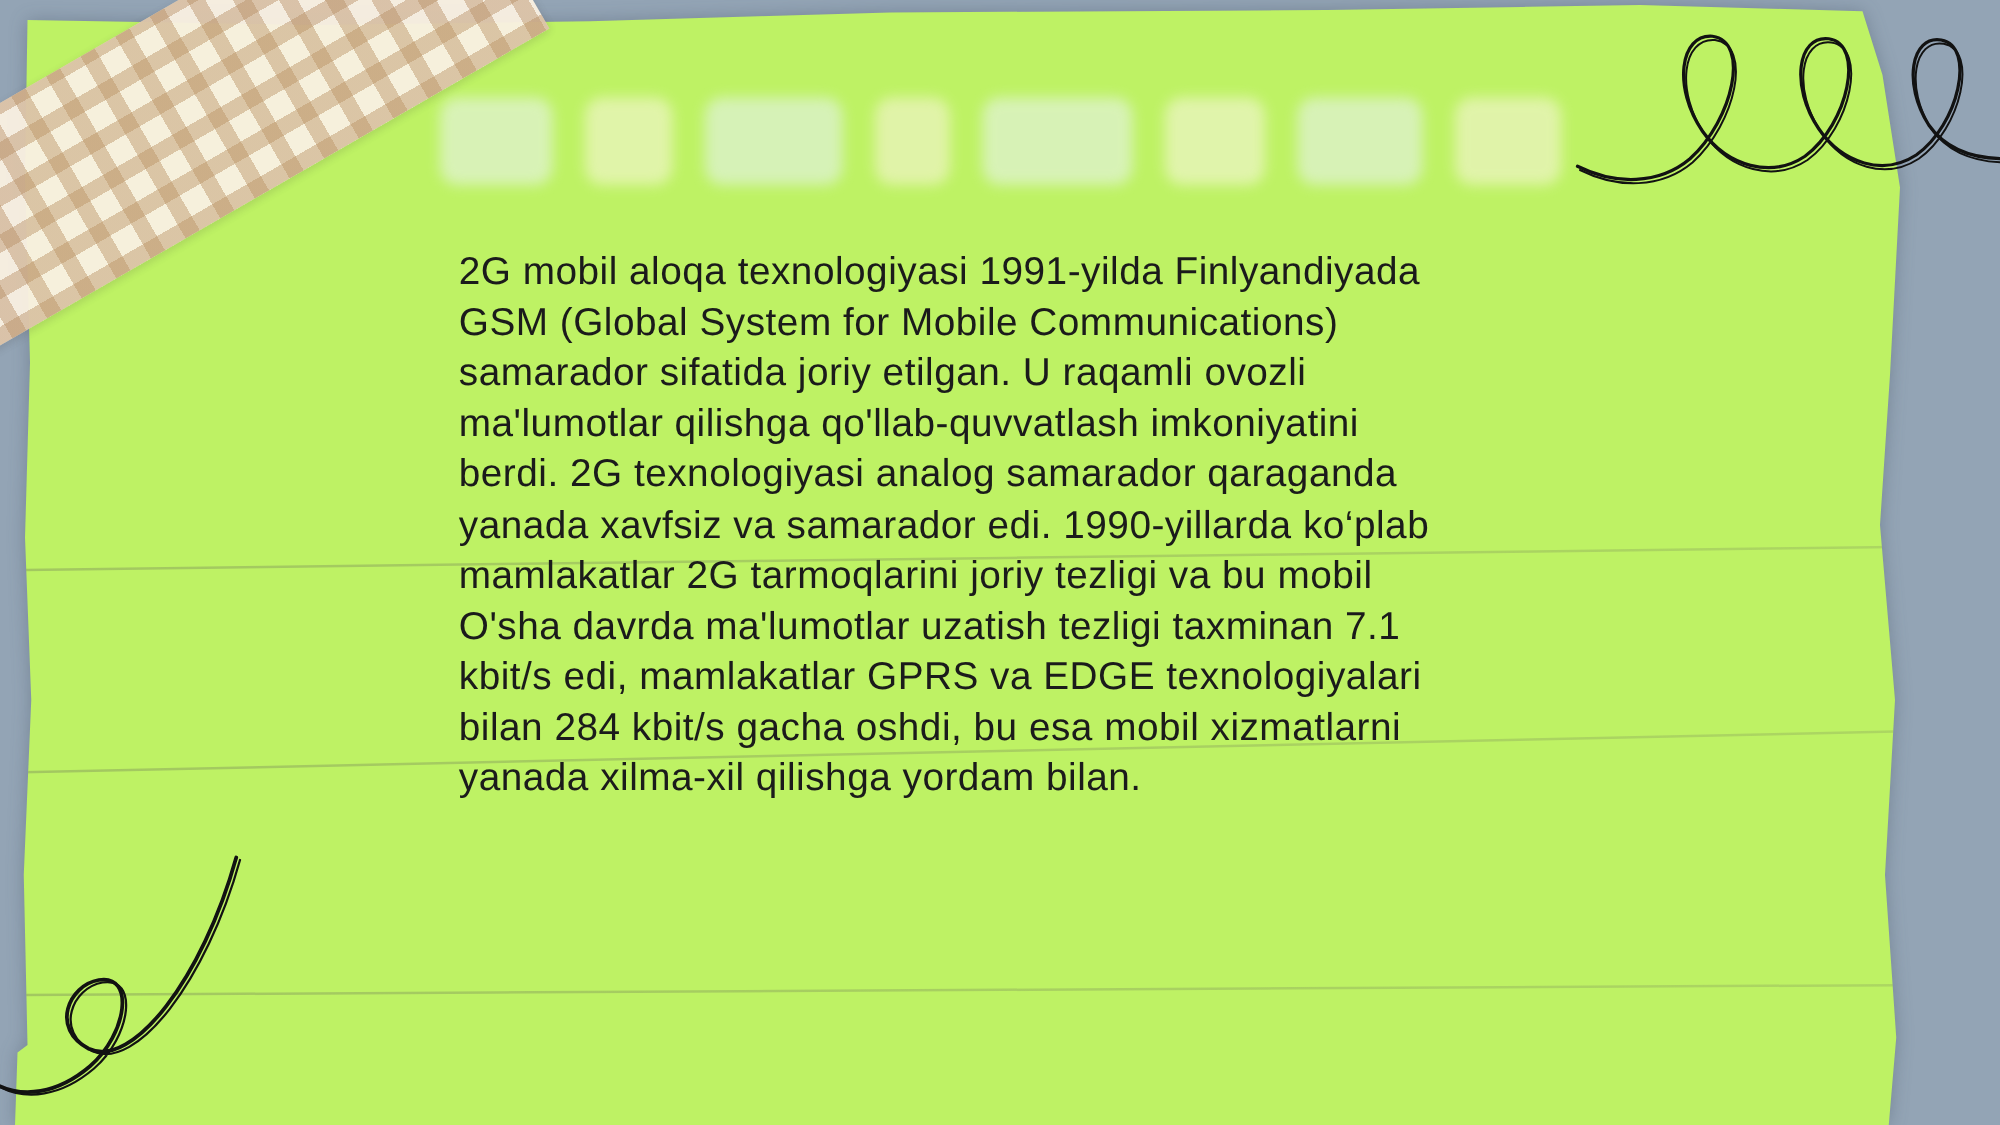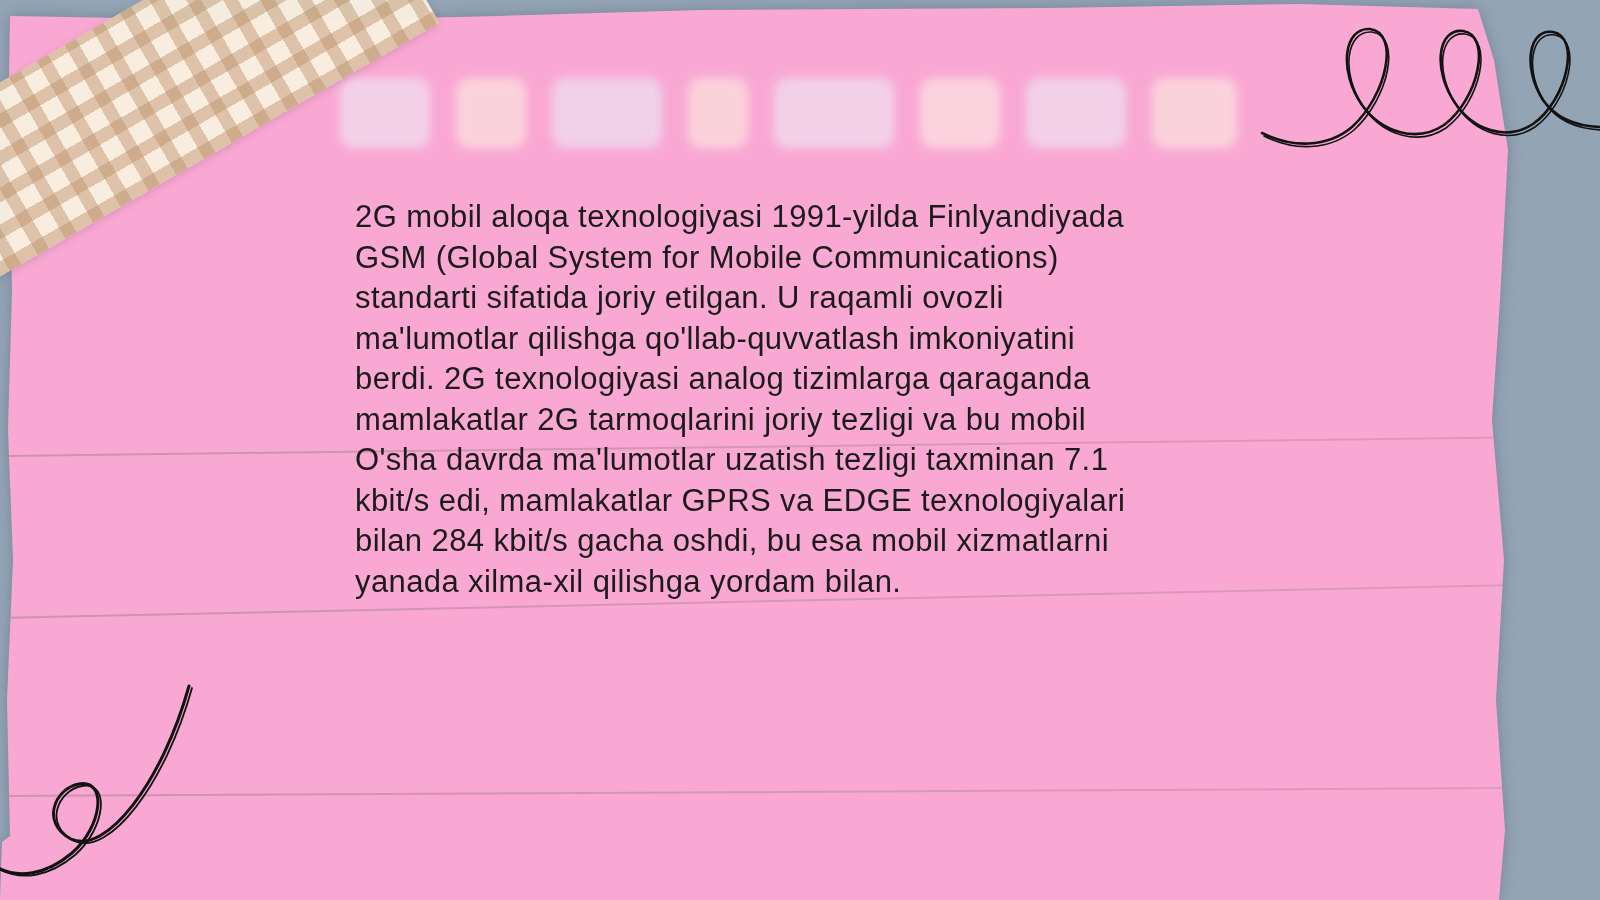--- a/index.html
+++ b/index.html
@@ -7,28 +7,29 @@
     position:relative;
     width:1600px;height:900px;
     overflow:hidden;
     background:#93a4b5;
     font-family:"Liberation Sans", sans-serif;
   }
   
   .paper-wrap{position:absolute;inset:0;filter:drop-shadow(0 0 7px rgba(50,62,80,.30));}
   .paper{
     position:absolute;inset:0;
-    background:#f9a8d4;
+    background:#bef264;
     clip-path:polygon(
       10px 16px, 240px 20px, 460px 17px, 700px 10px, 1050px 8px, 1300px 4px, 1478px 9px,
       1494px 60px, 1508px 150px, 1500px 300px, 1492px 420px, 1504px 560px,
       1496px 700px, 1505px 830px, 1499px 900px,
       0px 900px, 2px 842px, 10px 836px, 7px 700px, 13px 560px, 8px 430px,
       12px 290px, 8px 140px
     );
+    margin-left:12px;
   }
   
   .seam{
     position:absolute;left:0;width:1520px;height:2px;
     background:linear-gradient(to right, rgba(90,90,85,.28), rgba(90,90,85,.18));
     transform-origin:left center;
   }
   .seam.s1{top:455px;transform:rotate(-0.70deg);}
   .seam.s2{top:617px;transform:rotate(-1.25deg);}
   .seam.s3{top:795px;transform:rotate(-0.30deg);}
@@ -85,23 +86,24 @@
           <span class="b4"></span>
         <span class="b5"></span>
           <span class="b6"></span>
           <span class="b7"></span>
           <span class="b8"></span>
       </div>
 
       <div class="text-block">
           <div>2G mobil aloqa texnologiyasi 1991-yilda Finlyandiyada</div>
           <div>GSM (Global System for Mobile Communications)</div>
-          <div>standarti sifatida joriy etilgan. U raqamli ovozli</div>
+          <div>samarador sifatida joriy etilgan. U raqamli ovozli</div>
           <div>ma'lumotlar qilishga qo'llab-quvvatlash imkoniyatini</div>
-          <div>berdi. 2G texnologiyasi analog tizimlarga qaraganda</div>
+          <div>berdi. 2G texnologiyasi analog samarador qaraganda</div>
+          <div>yanada xavfsiz va samarador edi. 1990-yillarda ko‘plab</div>
           <div>mamlakatlar 2G tarmoqlarini joriy tezligi va bu mobil</div>
           <div>O'sha davrda ma'lumotlar uzatish tezligi taxminan 7.1</div>
           <div>kbit/s edi, mamlakatlar GPRS va EDGE texnologiyalari</div>
           <div>bilan 284 kbit/s gacha oshdi, bu esa mobil xizmatlarni</div>
           <div>yanada xilma-xil qilishga yordam bilan.</div>
         </div>
 
     </div>
   </div>
 

